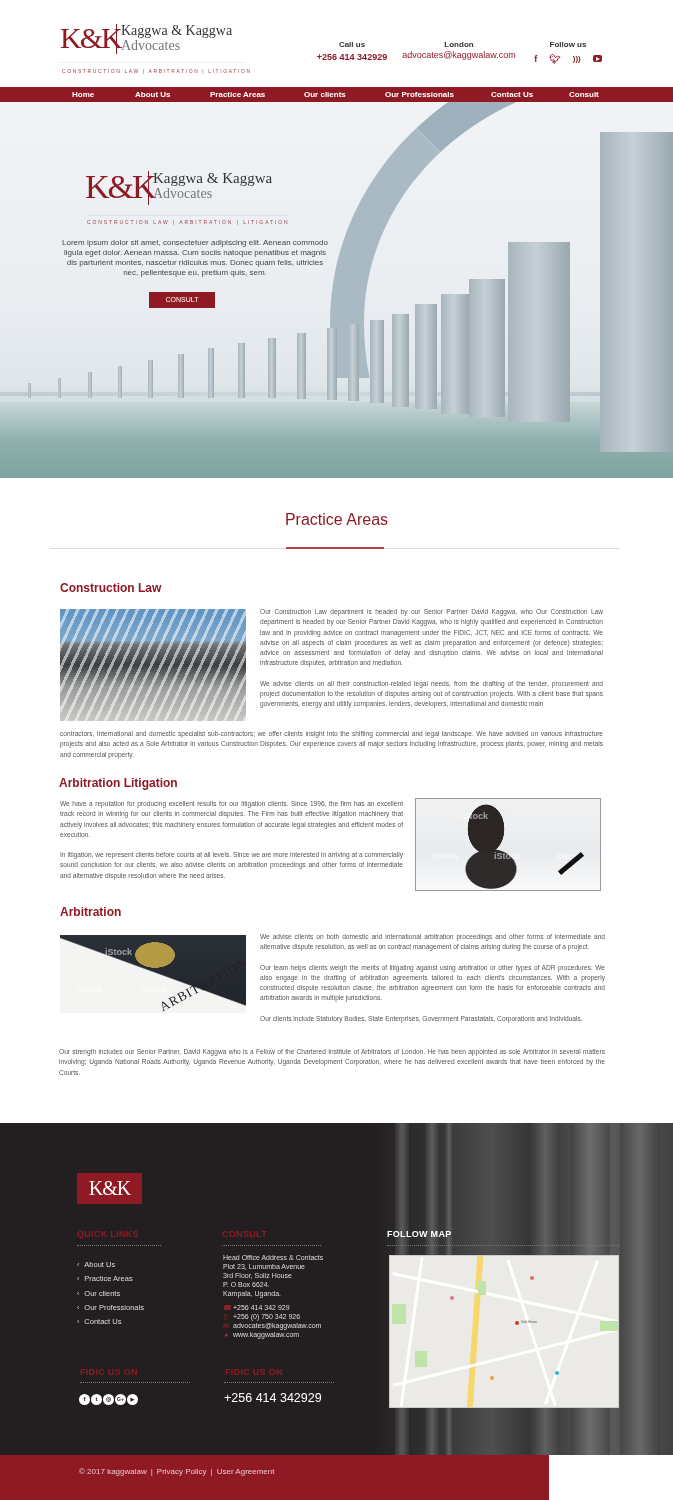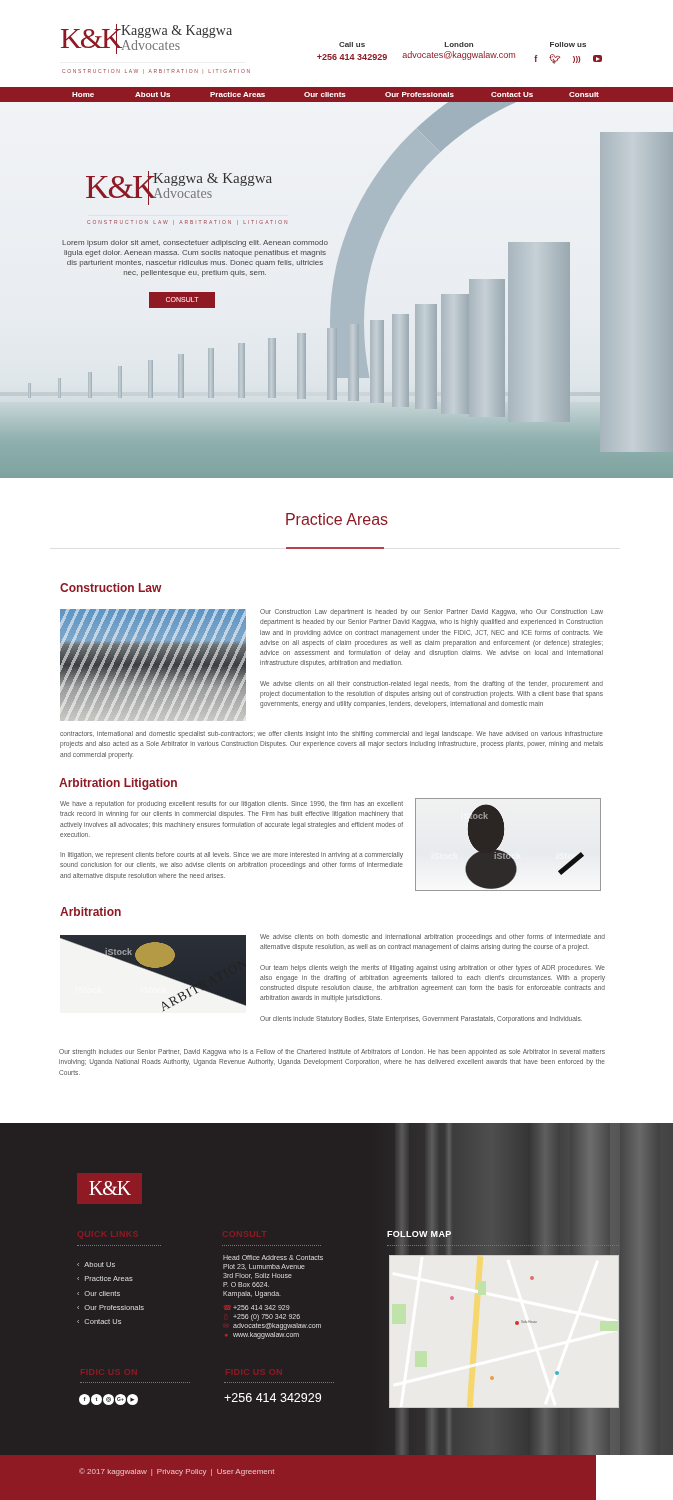--- a/index.html
+++ b/index.html
@@ -84,21 +84,21 @@
   .f-contact .ic { color: #b2222e; font-size: 7px; width: 6px; display: inline-block; text-align: center; }
   .f-social { position: absolute; left: 79px; top: 271px; display: flex; gap: 1px; }
   .f-social span { width: 11px; height: 11px; border-radius: 50%; background: #fff; color: #231f20; font-size: 6px; font-weight: bold; line-height: 11px; text-align: center; }
   .f-phone { position: absolute; left: 224px; top: 268px; font-size: 12.5px; color: #fff; }
   .map { position: absolute; left: 389px; top: 132px; width: 230px; height: 153px; background: #eceae6; border: 1px solid #ccc; overflow: hidden; }
   .road { position: absolute; background: #fff; }
   .road.y { background: #f5d76e; }
   .park { position: absolute; background: #bfe3a8; }
   .pin { position: absolute; width: 4px; height: 4px; border-radius: 50%; }
 
-  .bottom-bar { position: absolute; left: 0; top: 1455px; width: 596px; height: 45px; background: #8f1a24; }
+  .bottom-bar { position: absolute; left: 0; top: 1455px; width: 549px; height: 45px; background: #8f1a24; }
   .bottom-bar .txt { position: absolute; left: 79px; top: 12px; font-size: 8px; color: #e8c7ca; white-space: nowrap; }
   .bottom-bar a { color: #e8c7ca; text-decoration: none; }
   .bottom-bar .sep { margin: 0 4px; }
 </style>
 </head>
 <body>
 
 <div class="header">
   <div class="logo">
     <span class="logo-mark">K&amp;K</span>

